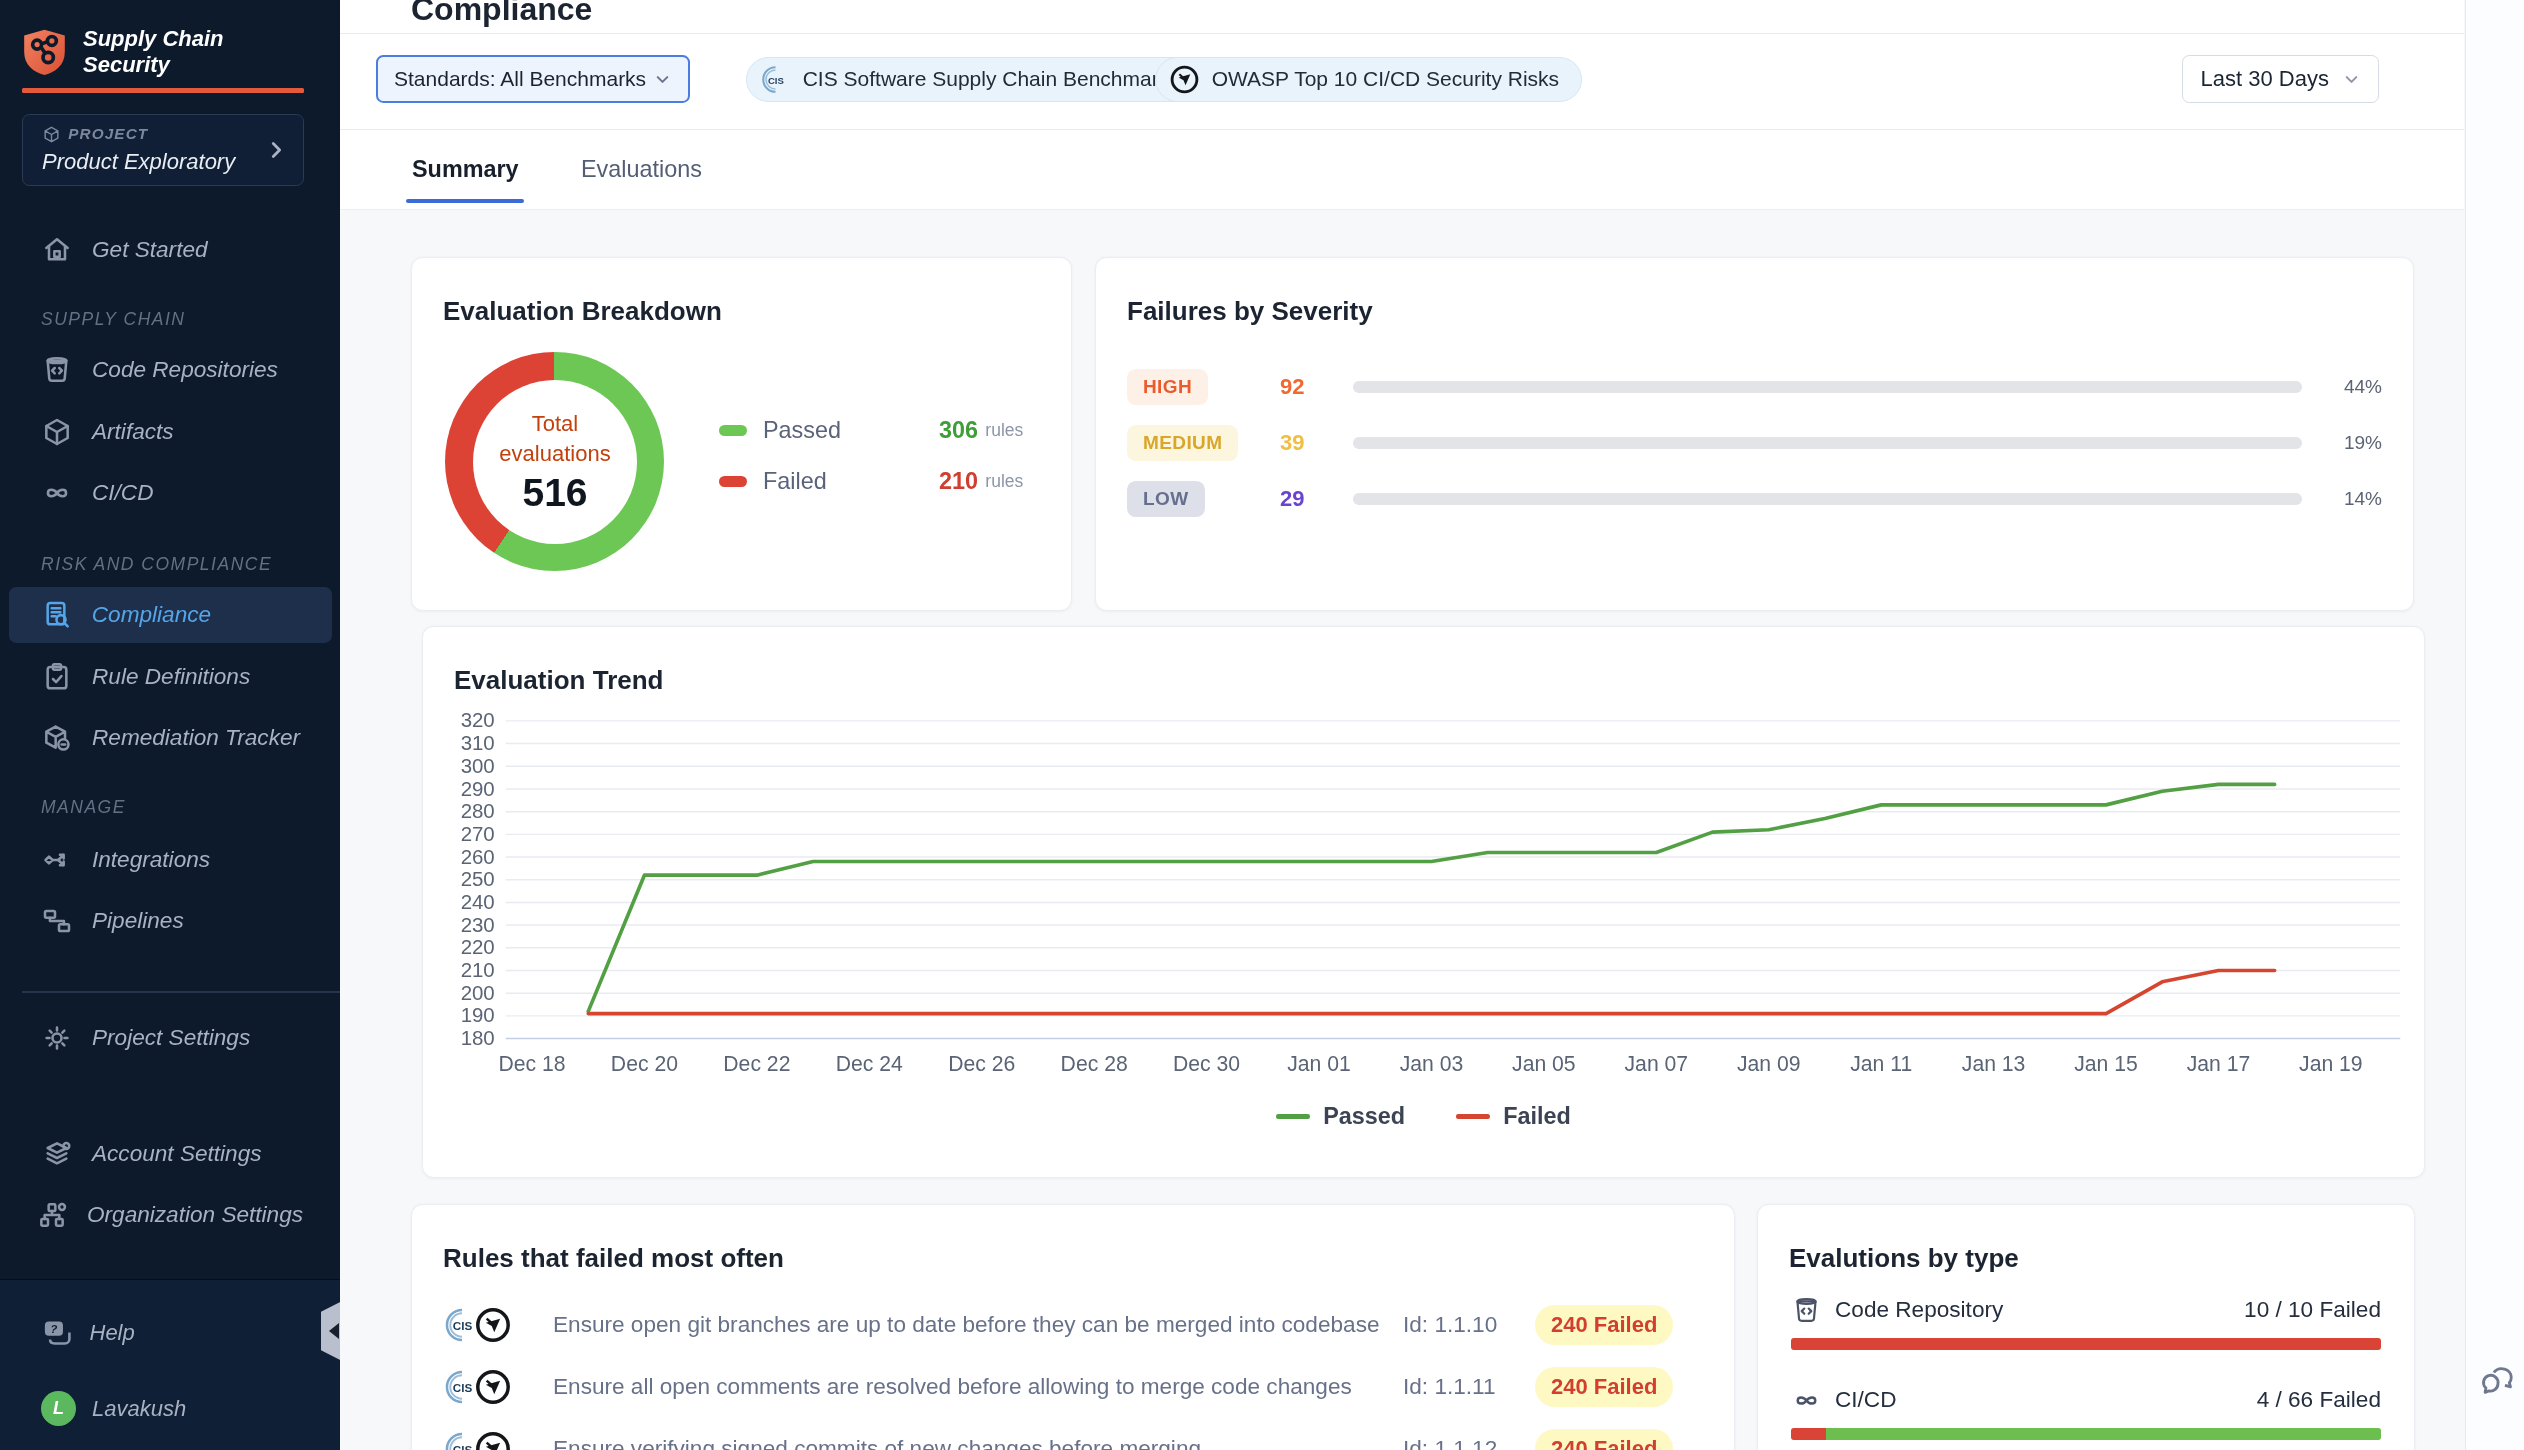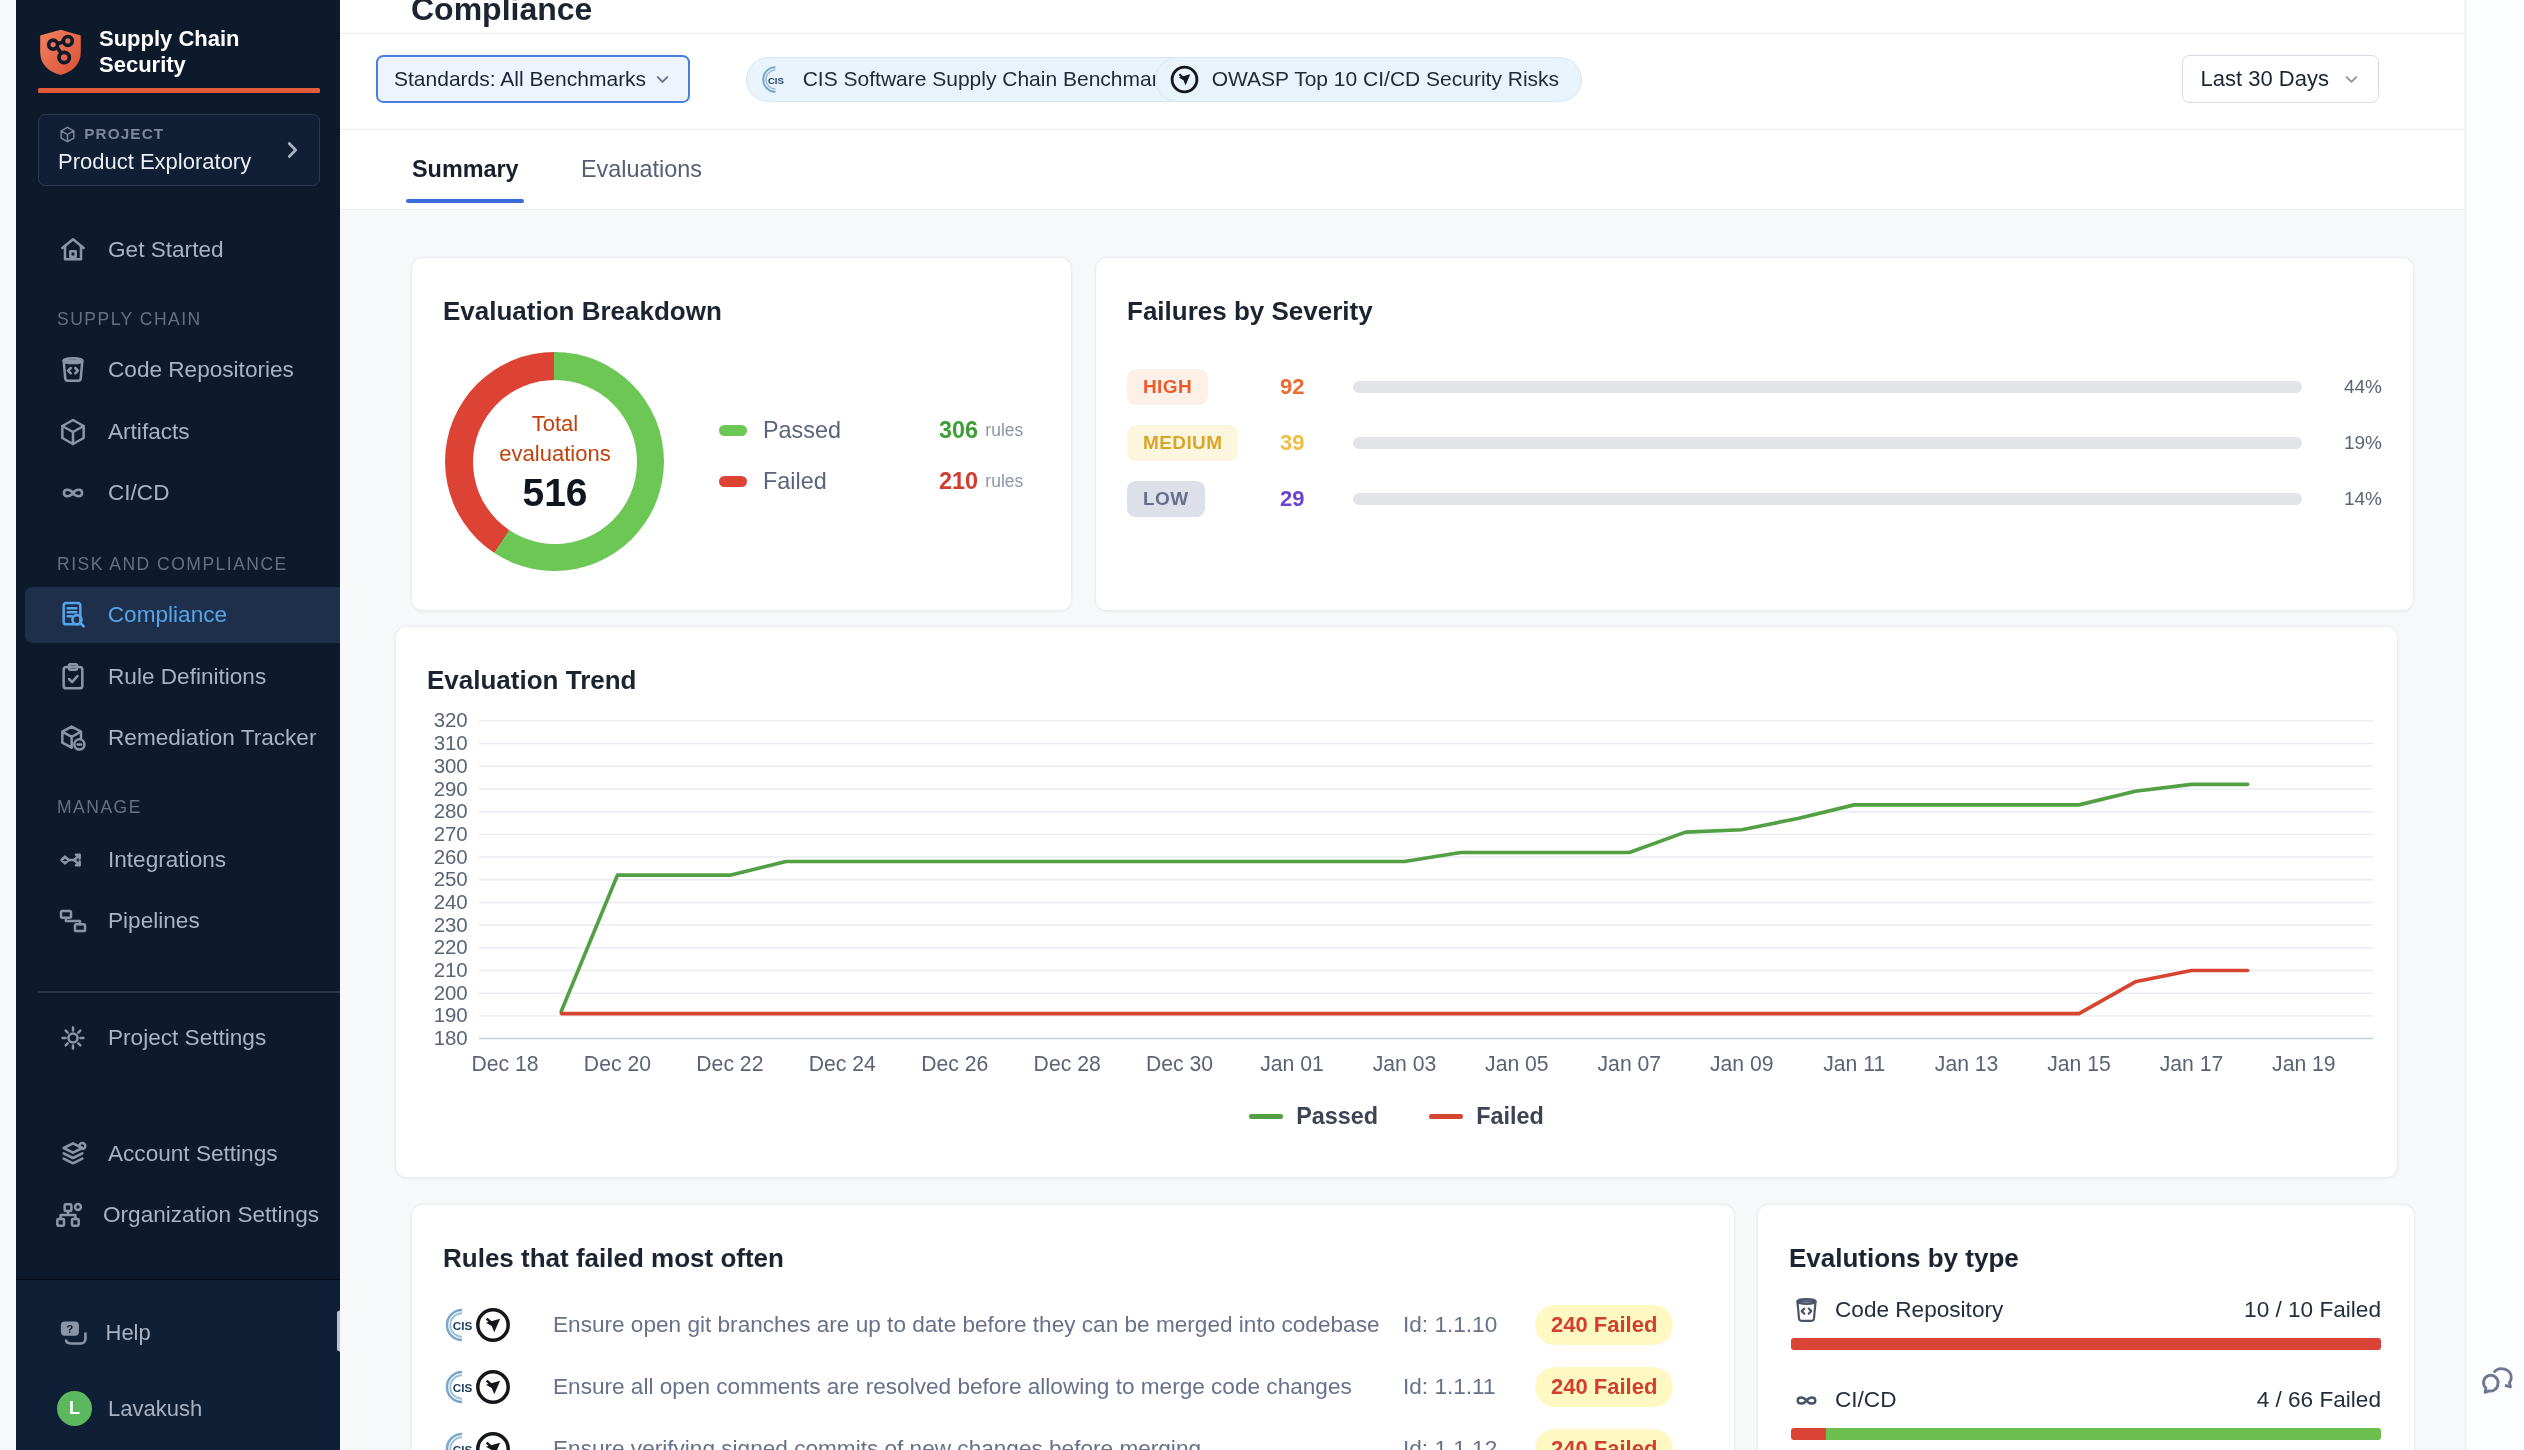--- a/index.html
+++ b/index.html
@@ -1,20 +1,20 @@
 <!DOCTYPE html>
 <html style="font-size:11.7px"><head>
 <meta charset="utf-8">
 <style>
   html,body{margin:0;padding:0;background:#e9eaee;}
   .stage{position:relative;width:2525px;height:1451px;overflow:hidden;
          background:#f7f8fa;font-family:"Liberation Sans",sans-serif;
          -webkit-font-smoothing:antialiased;}
   
-  .sidebar{position:absolute;left:16px;top:0;width:408px;height:1451px;background:#0d1a2c;}
+  .sidebar{position:absolute;left:0;top:0;width:408px;height:1451px;background:#0d1a2c;font-style:italic;}
   .logo-row{position:absolute;left:22px;top:26px;right:22px;height:51px;display:flex;align-items:center;}
   .logo-shield{width:45px;height:48px;flex:0 0 auto;}
   .app-title{margin-left:16px;width:153px;color:#fff;font-size:22px;font-weight:bold;line-height:1.15;}
   .grid-icon{margin-left:auto;width:26px;height:26px;}
   .brand-underline{position:absolute;left:22px;top:88px;width:282px;height:5.1px;background:#e25a3a;border-radius:1.5px;}
   .project-box{position:absolute;left:22px;top:114px;width:282px;height:72px;background:#101f35;
                border:1.5px solid #2c3a52;border-radius:7.3px;box-sizing:border-box;display:flex;align-items:center;}
   .project-text{margin-left:19px;flex:1;}
   .project-label{display:flex;align-items:center;gap:7.3px;color:#7d879c;font-size:15.3px;font-weight:bold;letter-spacing:1.1px;}
   .project-name{margin-top:5.8px;color:#e9edf4;font-size:22px;}
@@ -463,21 +463,21 @@
             </div>
             <div class="sev-row">
               <span class="sev-badge" style="background:#dddfe9;color:#666f8d">LOW</span>
               <span class="sev-val" style="color:#6a44cf">29</span>
               <span class="sev-track"><span class="sev-fill" style="width:14%;background:linear-gradient(90deg,#cdb4f6,#7a4fe0)"></span></span>
               <span class="sev-pct">14%</span>
             </div>
           </div>
       </section>
 
-      <section class="card" style="left:55px;top:416px;width:2003px;height:552px">
+      <section class="card" style="left:82px;top:416px;width:2003px;height:552px">
         <h2 class="card-title" style="margin:0">Evaluation Trend</h2>
         <svg class="trend-svg" id="trend-svg" width="2003" height="409" viewBox="0 0 2742 560">
             <line x1="113" y1="480.0" x2="2707" y2="480.0" stroke="#c3cde3" stroke-width="2"></line>
             <text x="98" y="489" font-size="28" fill="#5a6475" text-anchor="end">180</text>
             <line x1="113" y1="448.9" x2="2707" y2="448.9" stroke="#e9ebf3" stroke-width="2"></line>
             <text x="98" y="457.9" font-size="28" fill="#5a6475" text-anchor="end">190</text>
             <line x1="113" y1="417.9" x2="2707" y2="417.9" stroke="#e9ebf3" stroke-width="2"></line>
             <text x="98" y="426.9" font-size="28" fill="#5a6475" text-anchor="end">200</text>
             <line x1="113" y1="386.8" x2="2707" y2="386.8" stroke="#e9ebf3" stroke-width="2"></line>
             <text x="98" y="395.8" font-size="28" fill="#5a6475" text-anchor="end">210</text>

